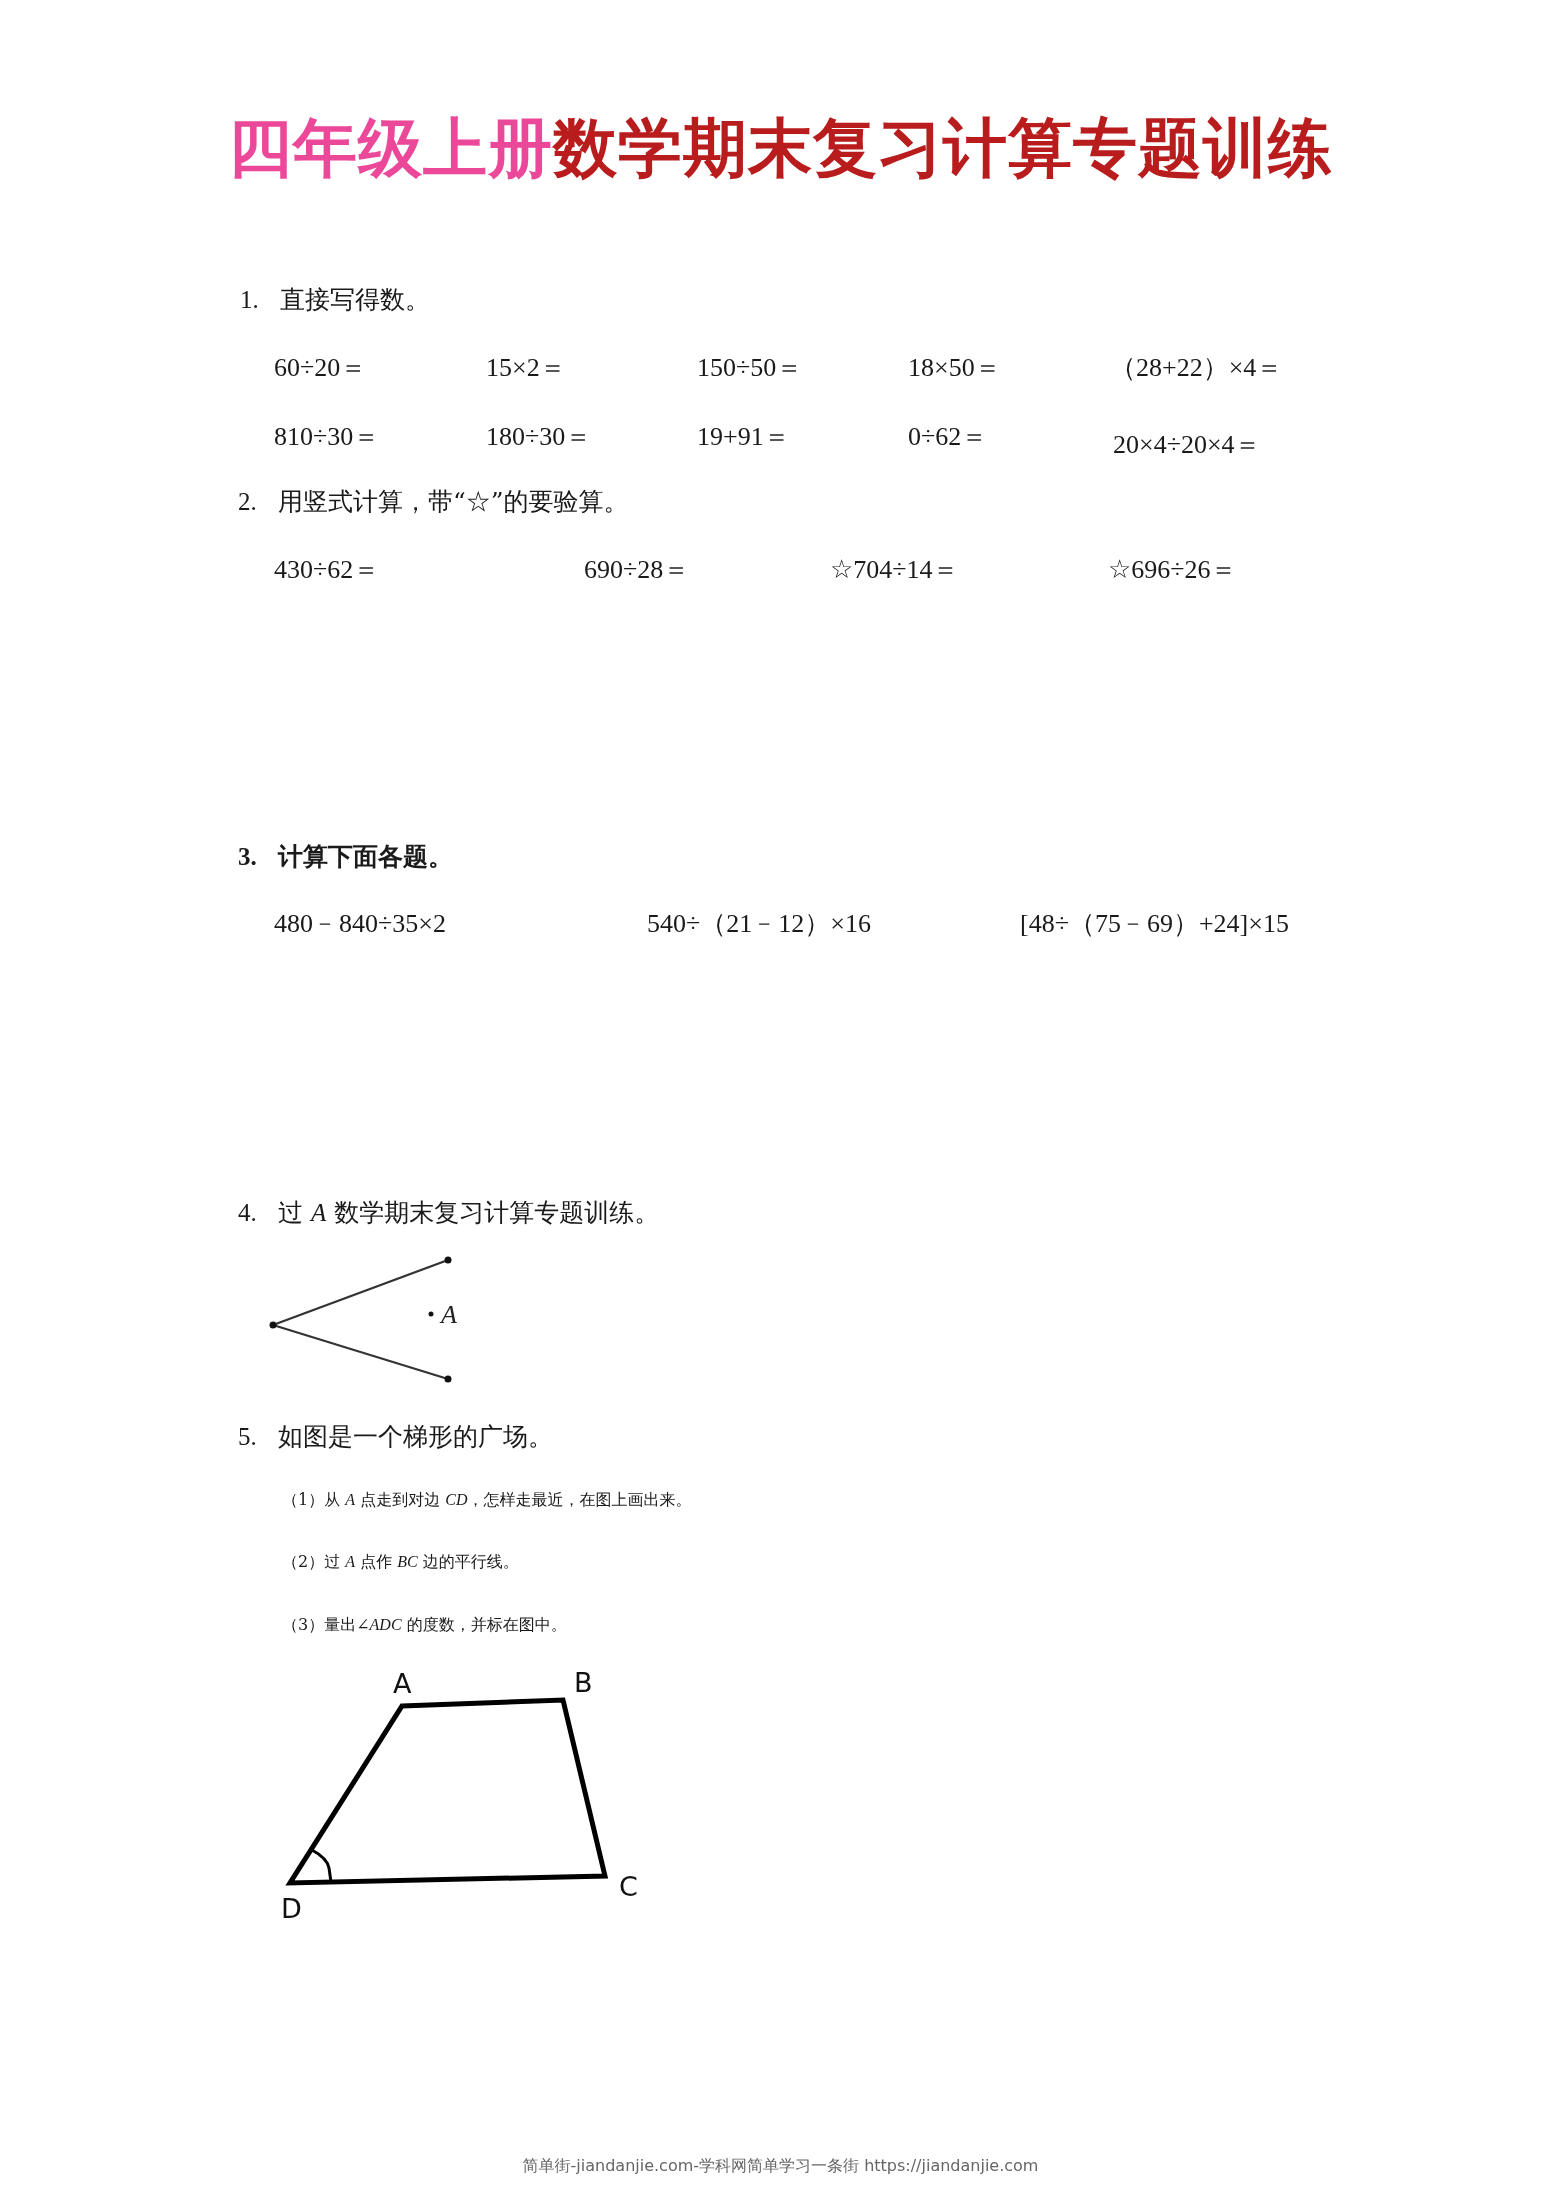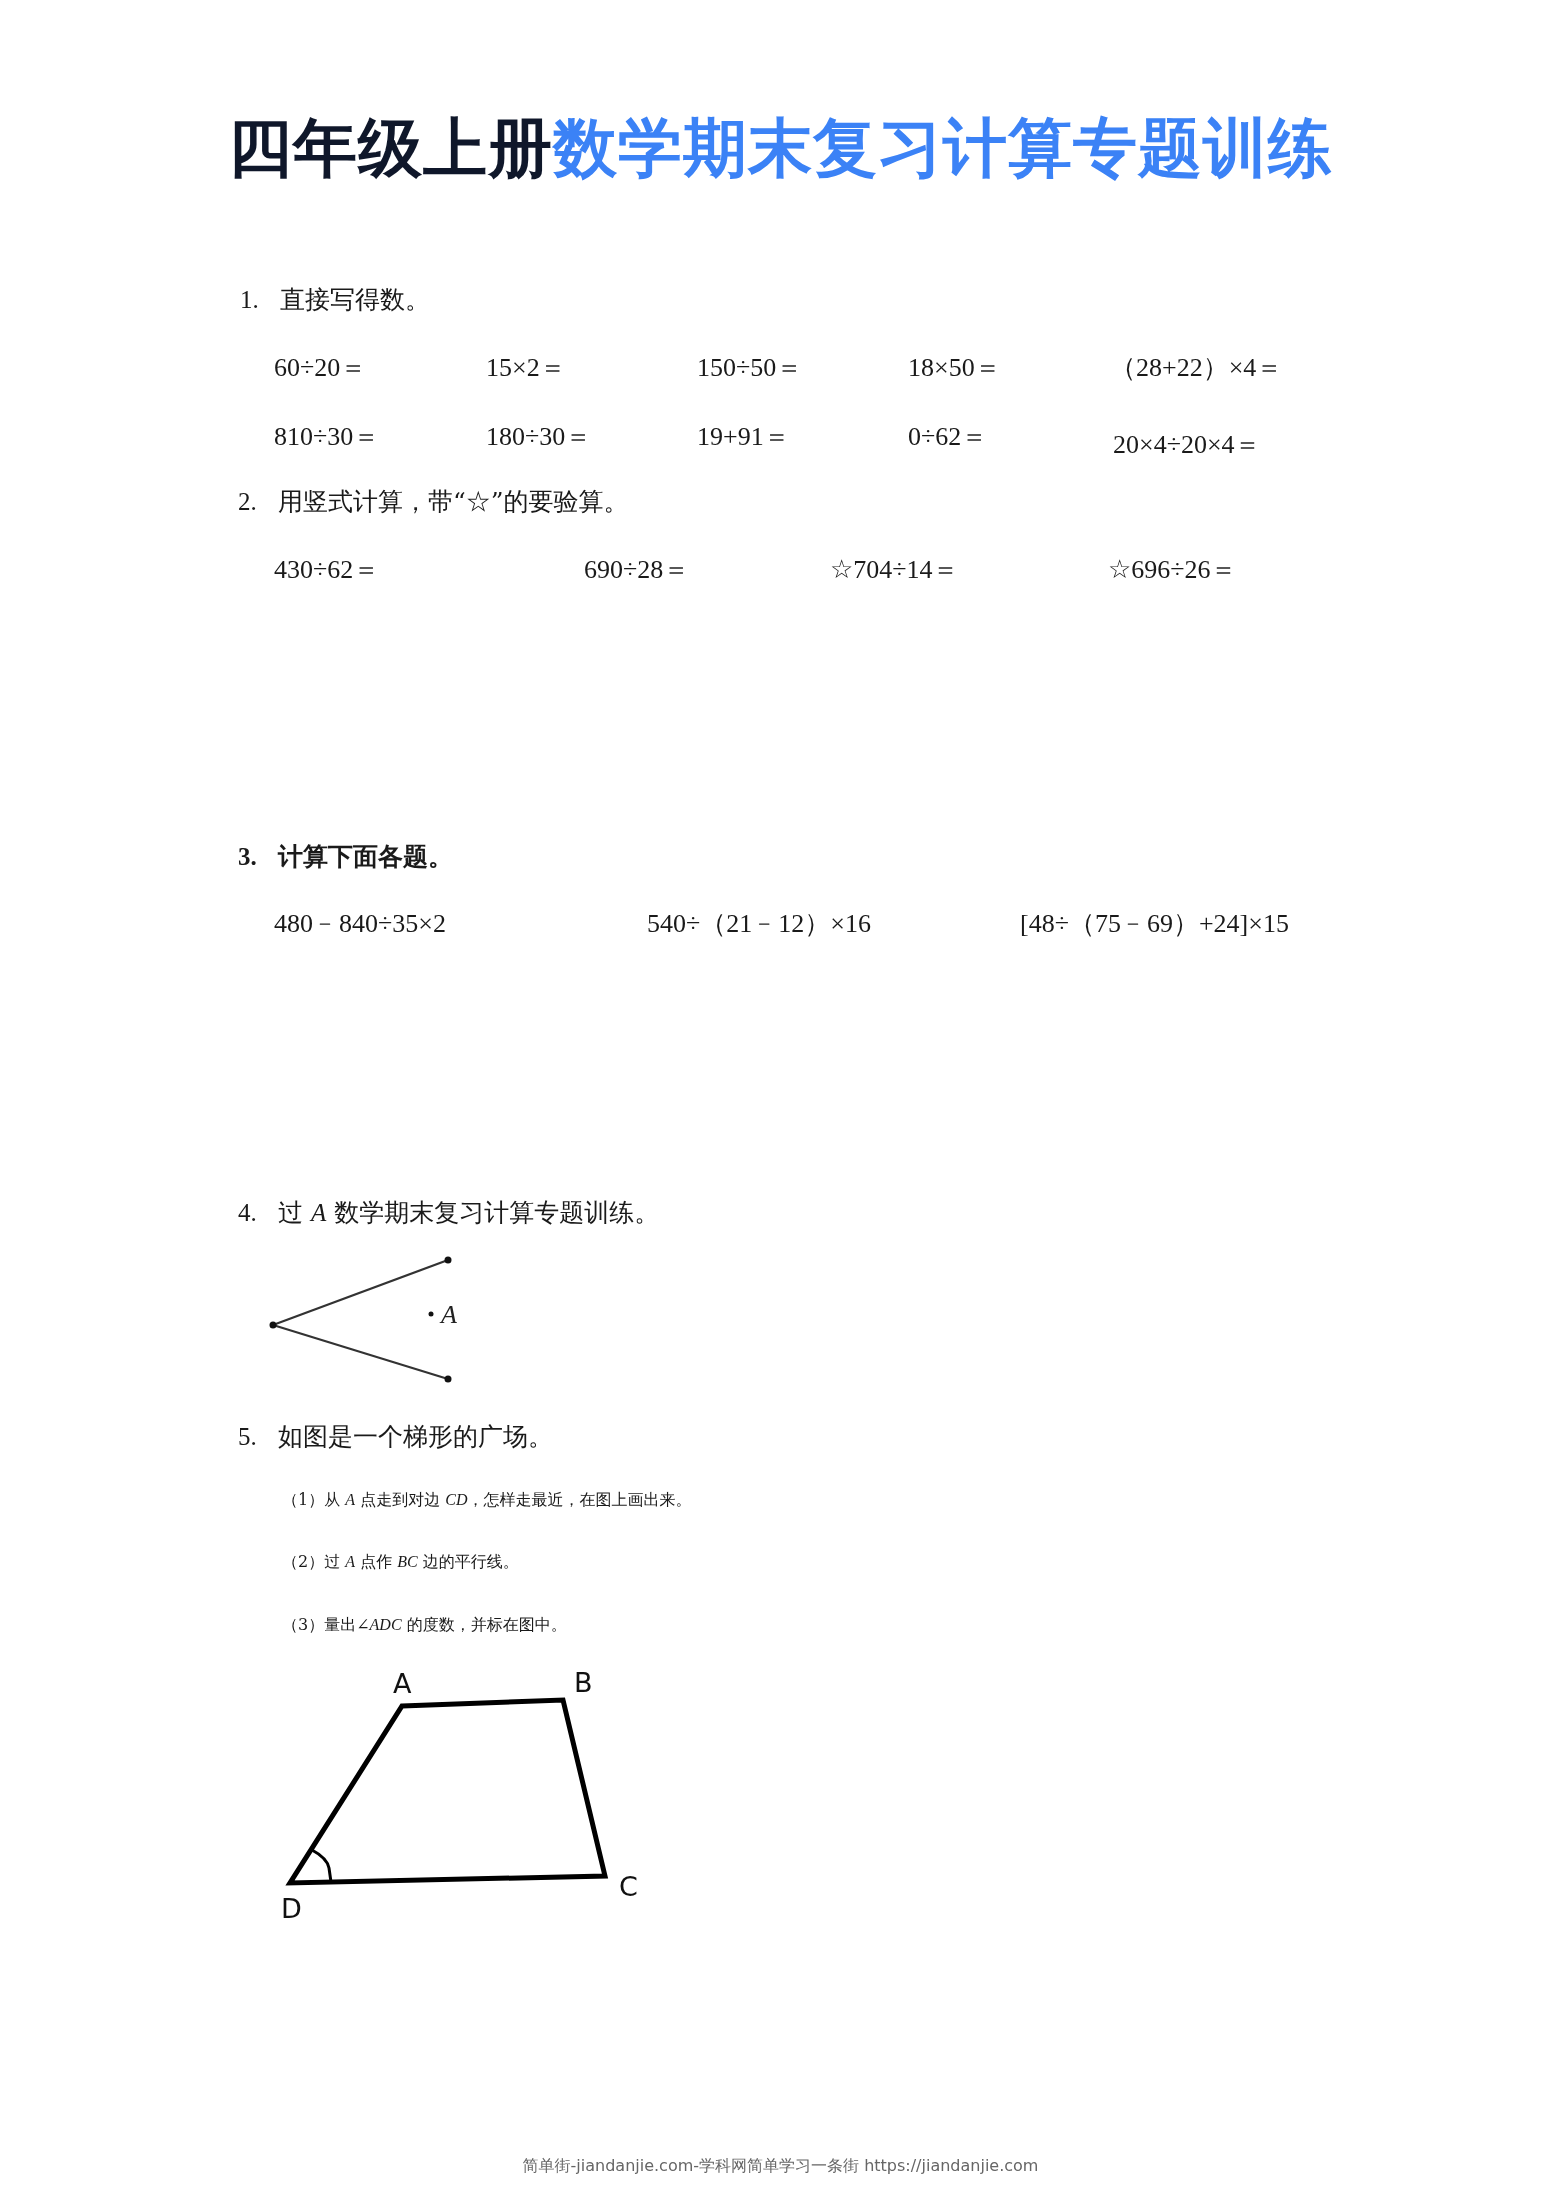--- a/index.html
+++ b/index.html
@@ -2,22 +2,22 @@
 <html><head>
 <meta charset="utf-8">
 <style>
   html, body { margin: 0; padding: 0; background: #ffffff; }
   body { width: 1561px; height: 2206px; position: relative; overflow: hidden;
          font-family: "DejaVu Serif", "Liberation Serif", serif; color: #1a1a1a; }
   .abs { position: absolute; white-space: nowrap; }
   .title { left: 0; width: 1561px; top: 108px; text-align: center;
            font-family: "DejaVu Sans", "Liberation Sans", sans-serif;
            font-weight: bold; font-size: 64px; line-height: 80px; letter-spacing: 1px; }
-  .title .black { color: #0f172a; }
-  .title .red { color: #3b82f6; }
+  .title .black { color: #ec4899; }
+  .title .red { color: #b91c1c; }
   .q-head { font-size: 25px; line-height: 30px; }
   .q-head .num { display: inline-block; width: 40px; font-family: "Liberation Serif", serif; }
   .expr { font-family: "Liberation Serif", "DejaVu Serif", serif; font-size: 26px; line-height: 30px; }
   .sub { font-size: 16px; line-height: 30px; }
   .it { font-style: italic; font-family: "Liberation Serif", serif; }
   .footer { left: 0; width: 1561px; text-align: center; top: 2156px;
             font-family: "DejaVu Sans", "Liberation Sans", sans-serif; font-size: 16px; color: #666666; }
   svg.fig { position: absolute; left: 0; top: 0; overflow: visible; }
   .lbl { font-family: "DejaVu Sans", "Liberation Sans", sans-serif; font-size: 27px; fill: #111; }
   .lblA { font-family: "Liberation Serif", serif; font-style: italic; font-size: 26px; fill: #222; }

